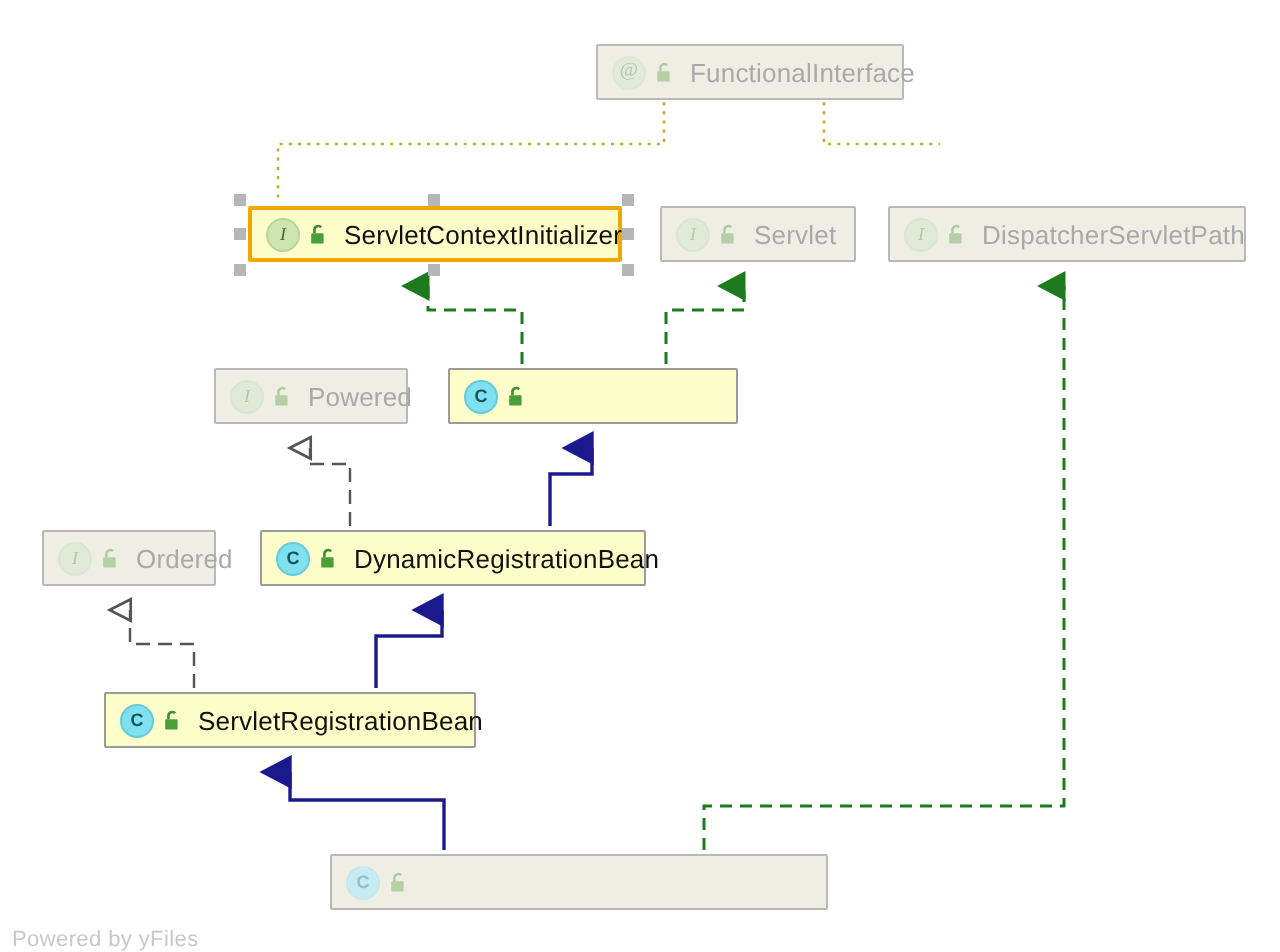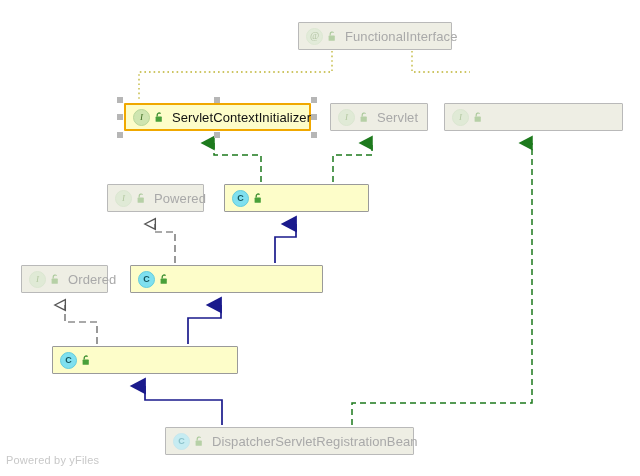--- a/index.html
+++ b/index.html
@@ -125,21 +125,21 @@
   .handle {
     position: absolute;
     width: 6px;
     height: 6px;
     background: #b6b6b6;
     z-index: 9;
   }
   .watermark {
     position: absolute;
     left: 6px;
-    bottom: 10px;
+    bottom: 0;
     font-size: 11px;
     color: #c8c8c8;
     letter-spacing: 0.2px;
     z-index: 3;
   }
 </style>
 </head>
 <body>
 
 <div id="canvas">
@@ -213,20 +213,21 @@
     </svg>
     <span class="node-label">Servlet</span>
   </div>
 
   <div class="node faded" style="left:444px; top:103px; width:179px;">
     <span class="type-icon iface">I</span>
     <svg class="lock-icon" viewBox="0 0 13 13">
       <path d="M4.2 5.6 V3.9 a2 2 0 0 1 3.4 -1.3" fill="none" stroke="#aecb9e" stroke-width="1.2"></path>
       <rect x="2.6" y="5.6" width="6.2" height="5.2" rx="0.6" fill="#b6d0a6"></rect>
     </svg>
+    <span class="node-label">DispatcherServletPath</span>
   </div>
 
   <div class="node faded" style="left:107px; top:184px; width:97px;">
     <span class="type-icon iface">I</span>
     <svg class="lock-icon" viewBox="0 0 13 13">
       <path d="M4.2 5.6 V3.9 a2 2 0 0 1 3.4 -1.3" fill="none" stroke="#aecb9e" stroke-width="1.2"></path>
       <rect x="2.6" y="5.6" width="6.2" height="5.2" rx="0.6" fill="#b6d0a6"></rect>
     </svg>
     <span class="node-label">Powered</span>
   </div>
@@ -247,34 +248,35 @@
     </svg>
     <span class="node-label">Ordered</span>
   </div>
 
   <div class="node bright" style="left:130px; top:265px; width:193px;">
     <span class="type-icon cls">C</span>
     <svg class="lock-icon" viewBox="0 0 13 13">
       <path d="M4.2 5.6 V3.9 a2 2 0 0 1 3.4 -1.3" fill="none" stroke="#3f8f32" stroke-width="1.3"></path>
       <rect x="2.6" y="5.6" width="6.2" height="5.2" rx="0.6" fill="#49a03a"></rect>
     </svg>
+    <span class="node-label">DynamicRegistrationBean</span>
   </div>
 
   <div class="node bright" style="left:52px; top:346px; width:186px;">
     <span class="type-icon cls">C</span>
     <svg class="lock-icon" viewBox="0 0 13 13">
       <path d="M4.2 5.6 V3.9 a2 2 0 0 1 3.4 -1.3" fill="none" stroke="#3f8f32" stroke-width="1.3"></path>
       <rect x="2.6" y="5.6" width="6.2" height="5.2" rx="0.6" fill="#49a03a"></rect>
     </svg>
+    <span class="node-label">ServletRegistrationBean</span>
   </div>
 
   <div class="node faded" style="left:165px; top:427px; width:249px;">
     <span class="type-icon cls">C</span>
     <svg class="lock-icon" viewBox="0 0 13 13">
       <path d="M4.2 5.6 V3.9 a2 2 0 0 1 3.4 -1.3" fill="none" stroke="#aecb9e" stroke-width="1.2"></path>
       <rect x="2.6" y="5.6" width="6.2" height="5.2" rx="0.6" fill="#b6d0a6"></rect>
     </svg>
-    <span class="node-label">DispatcherServletRegistrationBean</span>
   </div>
 
   <div class="watermark">Powered by yFiles</div>
 
 </div>
 
 </body></html>

